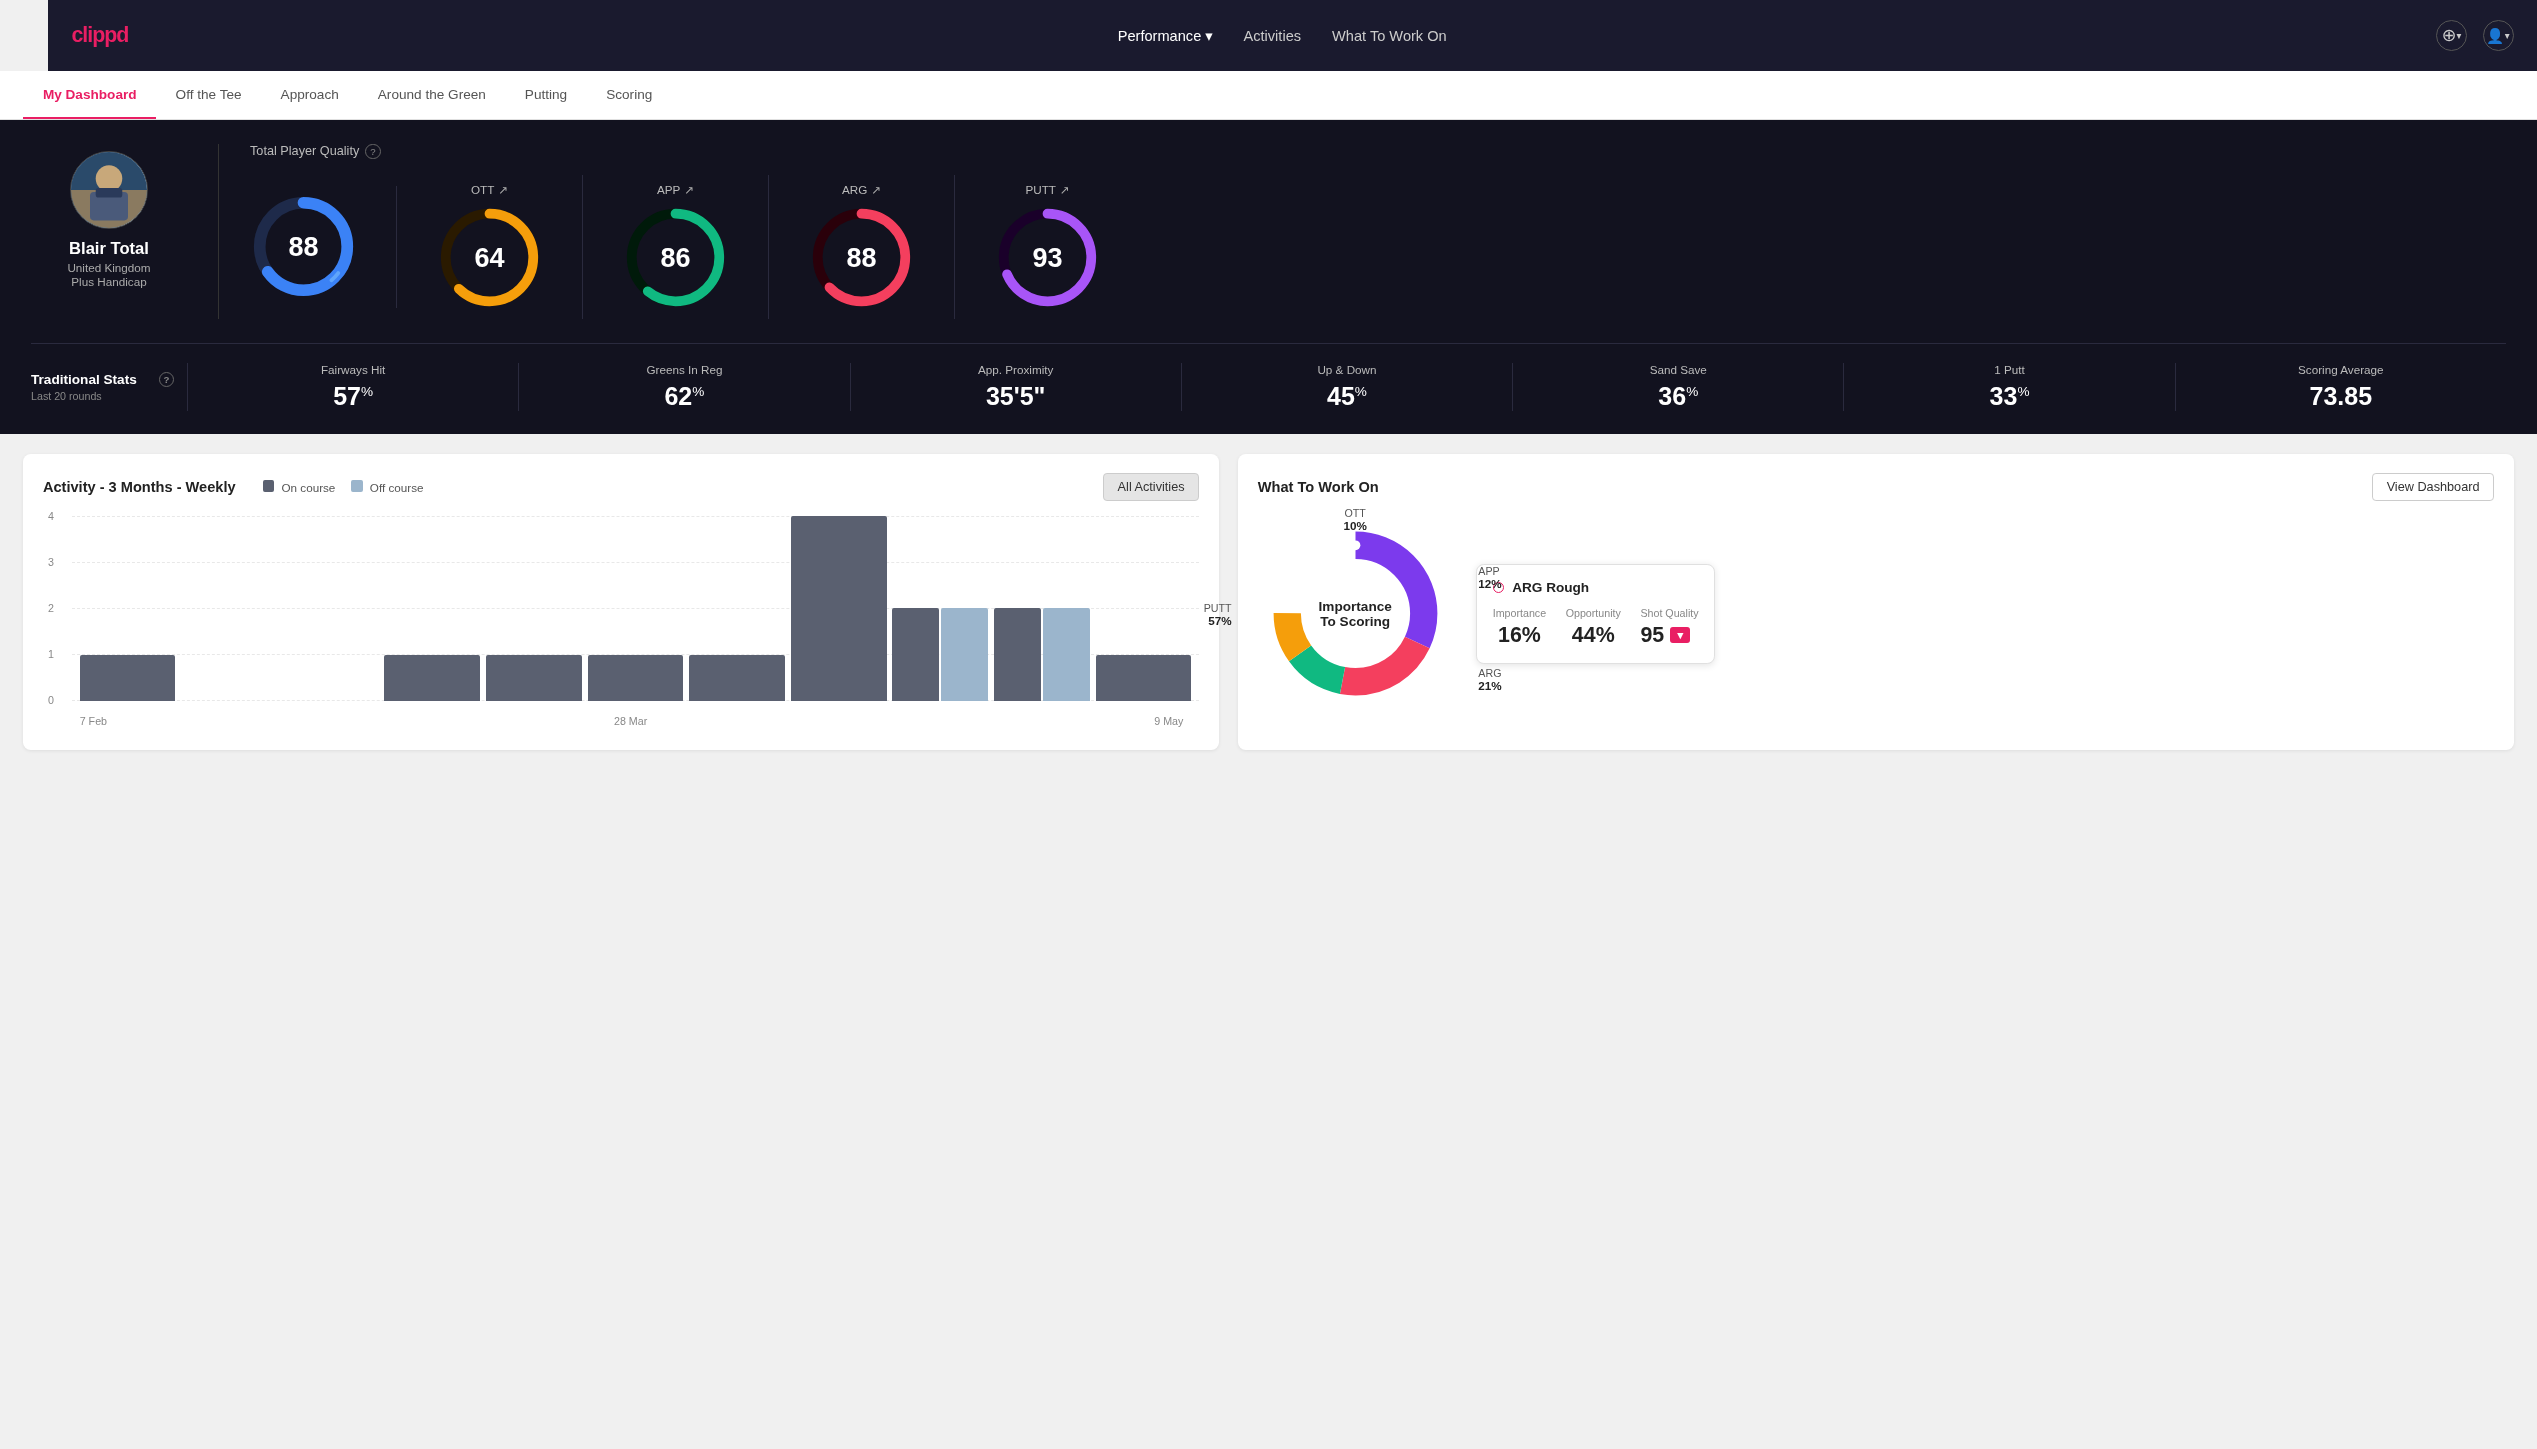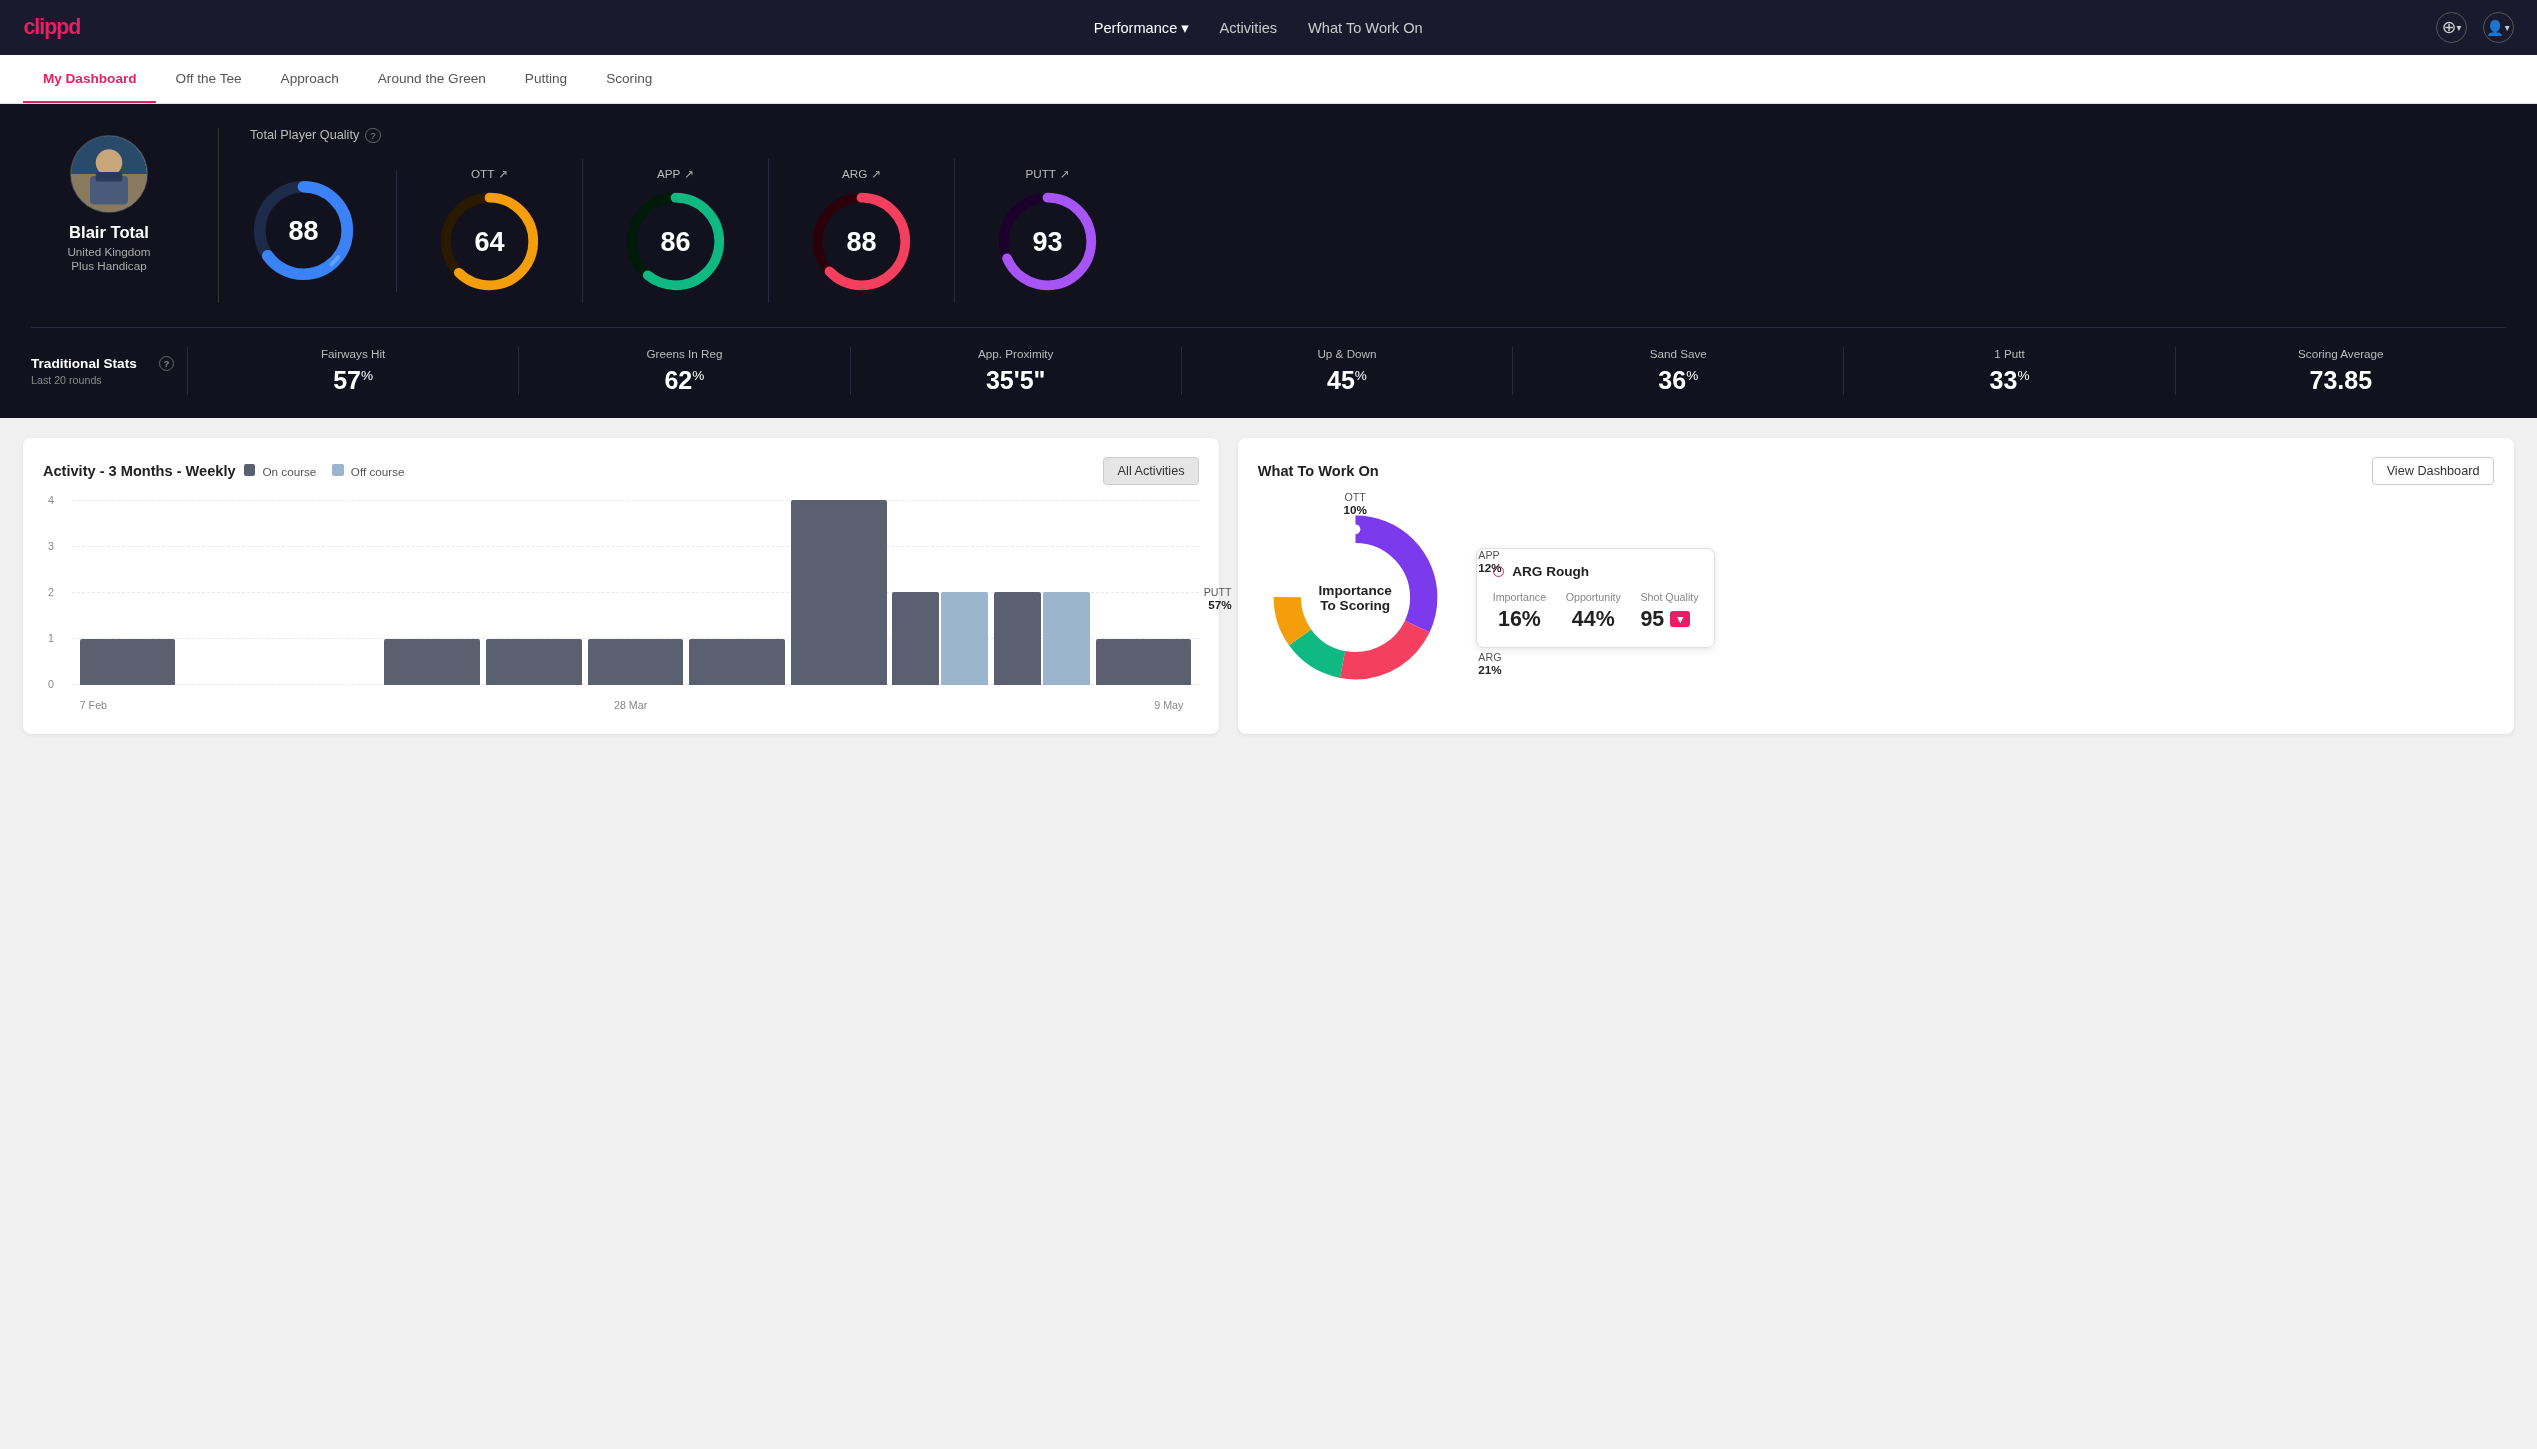--- a/index.html
+++ b/index.html
@@ -4,22 +4,23 @@
   <style>
     * { box-sizing: border-box; margin: 0; padding: 0; }
     body { font-family: -apple-system, BlinkMacSystemFont, 'Segoe UI', sans-serif; background: #f0f0f0; }
 
     
     .top-nav {
       background: #1a1a2e;
       display: flex;
       align-items: center;
       padding: 0 23.4px;
-      height: 55px;
+      height: 71px;
       justify-content: space-between;
+      margin-left: 48px;
     }
     .logo {
       color: #e91e63;
       font-size: 21.4px;
       font-weight: 900;
       letter-spacing: -1px;
     }
     .nav-links { display: flex; gap: 31px; align-items: center; }
     .nav-link {
       color: #ccc;
@@ -568,21 +569,21 @@
         <span>73.85</span>
       </div>
     </div>
   </div>
 </div>
 
 <div class="bottom-section">
 
   <div class="activity-card">
     <div class="card-header">
-      <div style="display:flex; align-items:center; gap:8px;">
+      <div style="display:flex; align-items:center; gap:27px;">
         <span class="card-title">Activity - 3 Months - Weekly</span>
         <div class="legend">
           <span>
             <span class="legend-dot" style="background:#5a6070;"></span>
             <span>On course</span>
           </span>
           <span>
             <span class="legend-dot" style="background:#9bb5cc;"></span>
             <span>Off course</span>
           </span>

